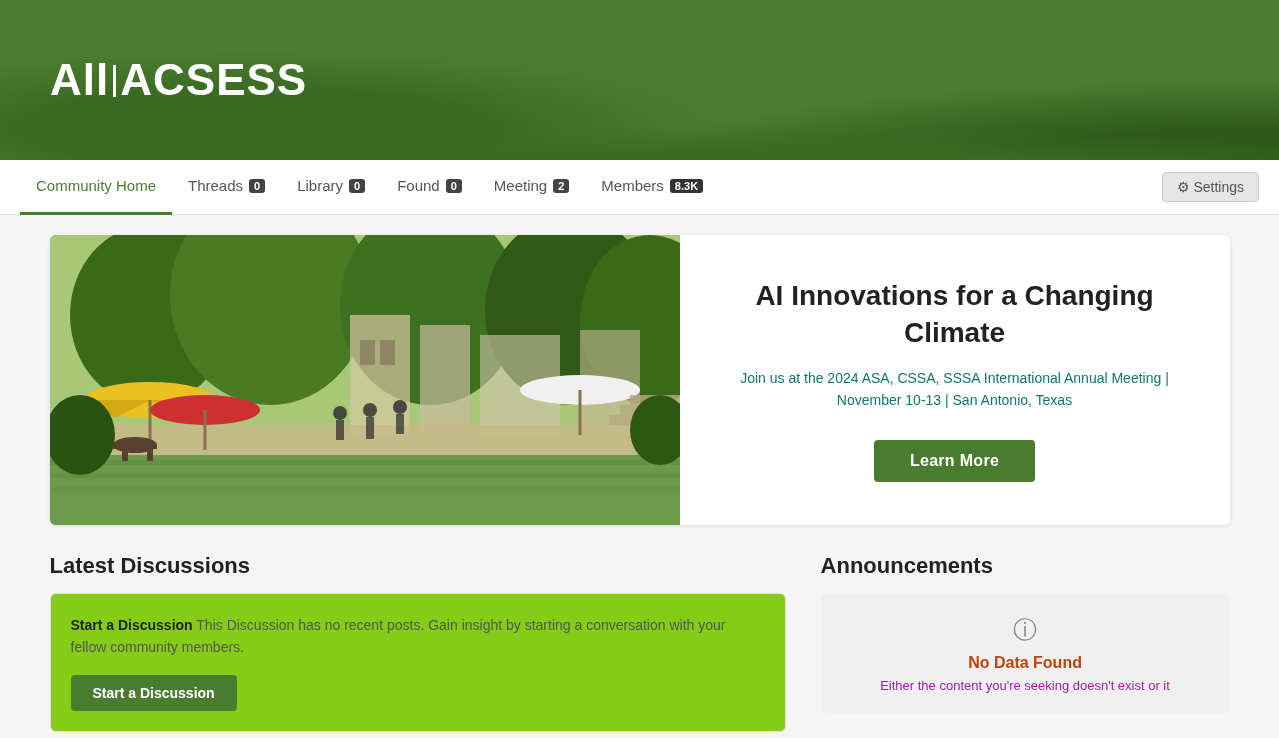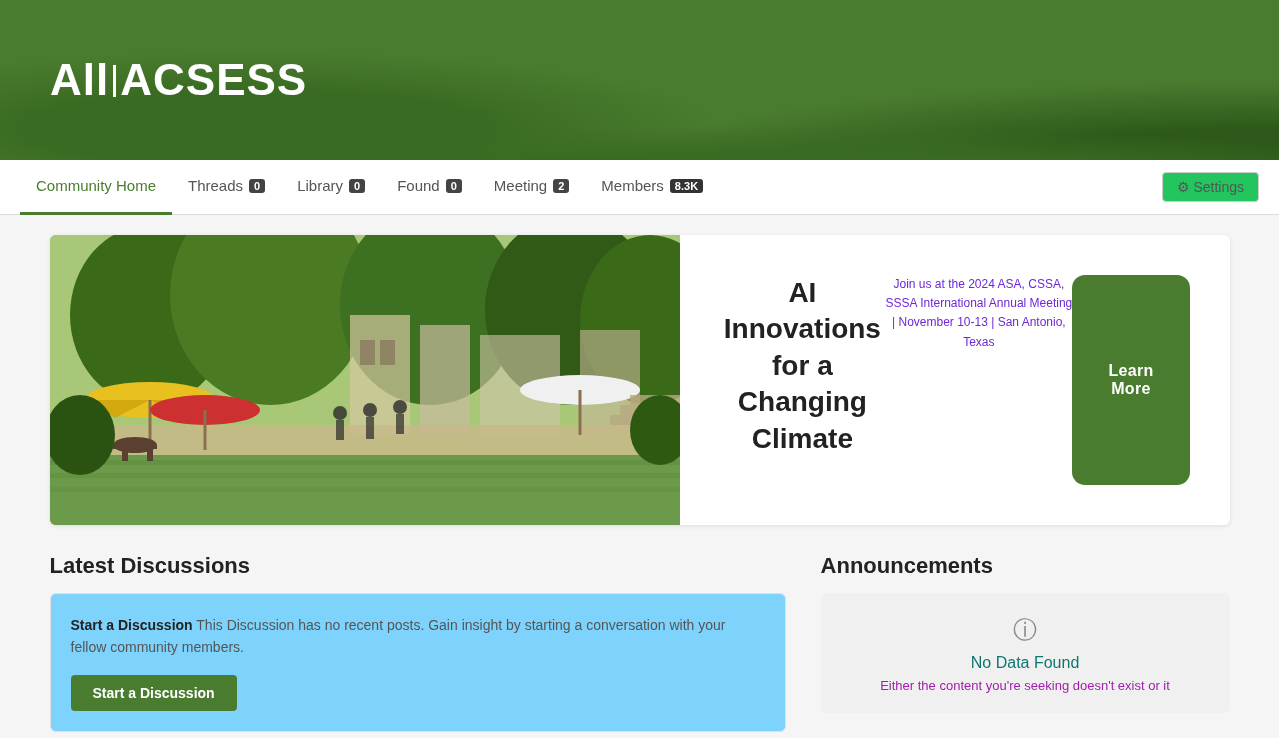--- a/index.html
+++ b/index.html
@@ -77,21 +77,21 @@
       color: white;
       border-radius: 3px;
       font-size: 11px;
       padding: 1px 5px;
       font-weight: bold;
     }
     .nav-badge.dark {
       background: #333;
     }
     .settings-btn {
-      background: #22c55e;
+      background: #e5e5e5;
       border: 1px solid #ccc;
       border-radius: 4px;
       padding: 6px 14px;
       cursor: pointer;
       font-size: 14px;
       color: #555;
       display: flex;
       align-items: center;
       gap: 6px;
     }
@@ -125,43 +125,44 @@
     .banner-svg {
       width: 100%;
       height: 100%;
       position: absolute;
       top: 0; left: 0;
     }
 
     .banner-info {
       flex: 1;
       display: flex;
-      flex-direction: row;
+      flex-direction: column;
+      align-items: center;
       justify-content: center;
       padding: 40px 40px;
       text-align: center;
     }
     .banner-info h2 {
       font-size: 28px;
       font-weight: 700;
       color: #222;
       line-height: 1.3;
       margin-bottom: 16px;
     }
     .banner-info .subtitle {
-      font-size: 12px;
-      color: #6d28d9;
+      font-size: 14px;
+      color: #0f766e;
       line-height: 1.6;
       margin-bottom: 28px;
     }
     .learn-more-btn {
       background: #4a7c2f;
       color: white;
       border: none;
-      border-radius: 13px;
+      border-radius: 4px;
       padding: 12px 36px;
       font-size: 16px;
       font-weight: bold;
       cursor: pointer;
       letter-spacing: 0.3px;
     }
 
     
     .bottom-section {
       display: flex;
@@ -175,21 +176,21 @@
     }
     .section-title {
       font-size: 22px;
       font-weight: 700;
       color: #222;
       margin-bottom: 14px;
     }
 
     
     .discussion-card {
-      background: #7dd3fc;
+      background: #84cc16;
       border: 1px solid #e0e0e0;
       border-radius: 6px;
       padding: 20px;
     }
     .discussion-prompt {
       font-size: 14px;
       color: #555;
       line-height: 1.6;
       margin-bottom: 16px;
     }
@@ -219,22 +220,22 @@
       align-items: center;
       justify-content: center;
     }
     .no-data-icon {
       font-size: 24px;
       color: #888;
       margin-bottom: 8px;
     }
     .no-data-title {
       font-size: 16px;
-      font-weight: normal;
-      color: #0f766e;
+      font-weight: bold;
+      color: #c2410c;
       margin-bottom: 6px;
     }
     .no-data-subtitle {
       font-size: 13px;
       color: #a21caf;
       text-align: center;
     }
   </style>
 </head>
 <body>

